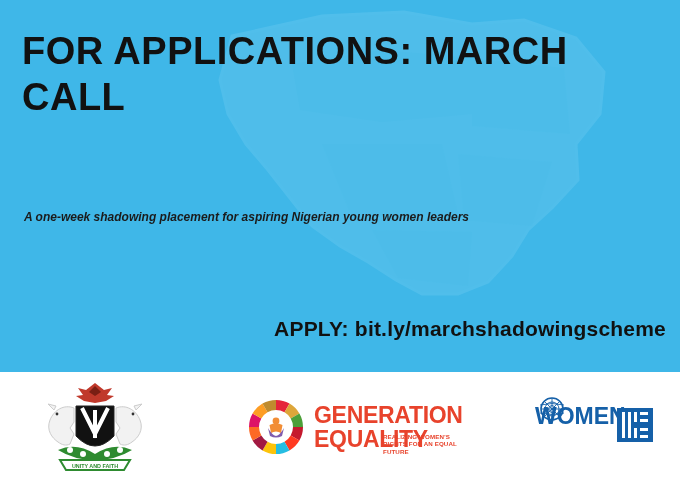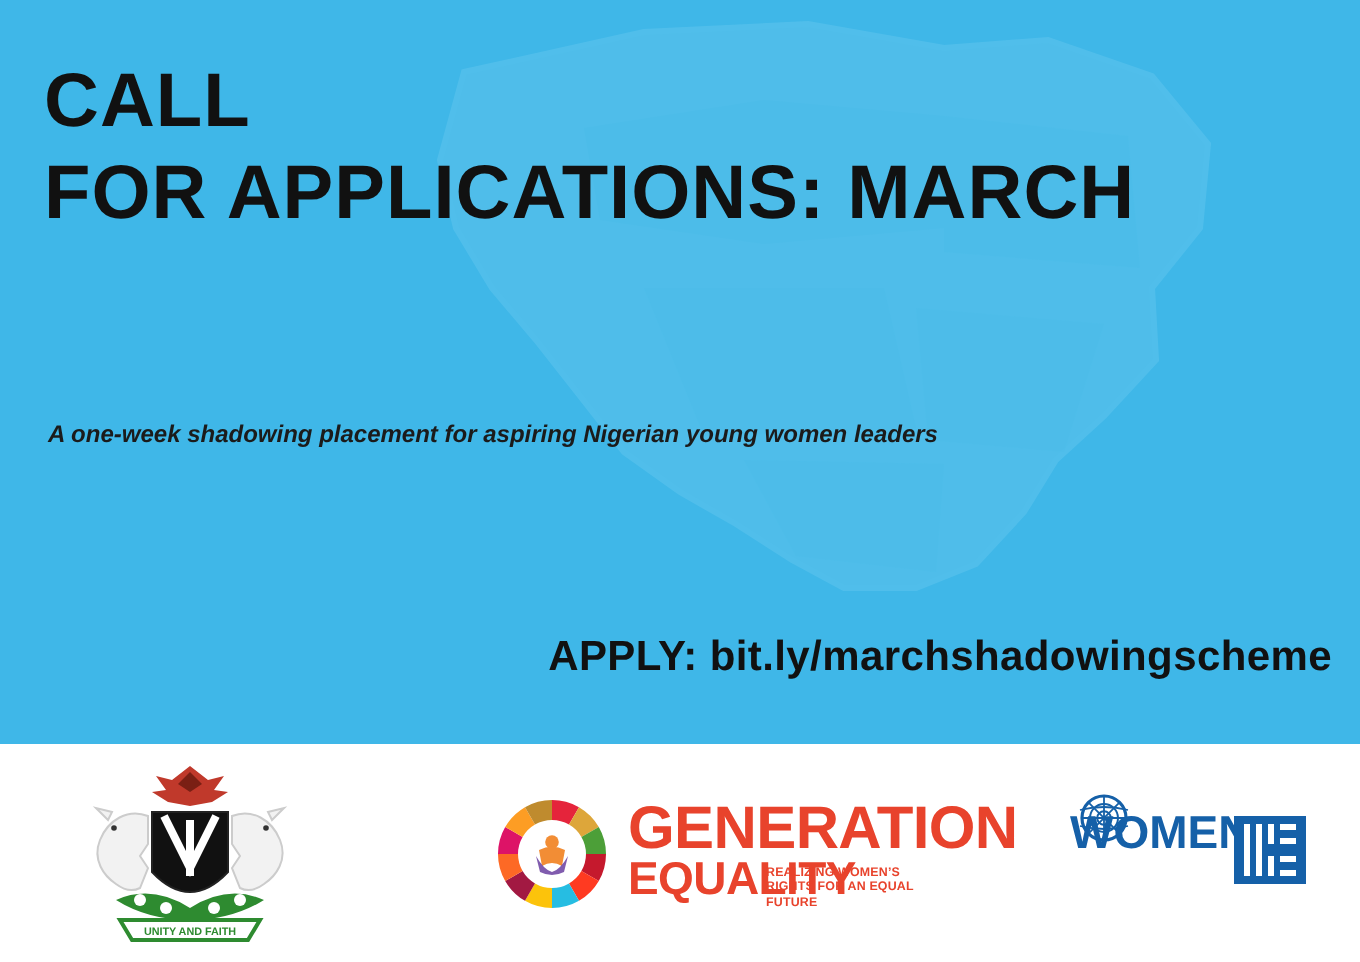--- a/index.html
+++ b/index.html
@@ -139,21 +139,21 @@
     height: 62px;
     flex: 0 0 62px;
   }
   .sdg-wheel svg { display: block; width: 100%; height: 100%; }
   .ge-text {
     margin-left: 7px;
   }
   .ge-line1 {
     font-family: "Liberation Sans", sans-serif;
     font-weight: bold;
-    font-size: 30px;
+    font-size: 23px;
     line-height: 24px;
     color: #e8432c;
     letter-spacing: -0.3px;
   }
   .ge-line2 {
     font-family: "Liberation Sans", sans-serif;
     font-weight: bold;
     font-size: 23px;
     line-height: 25px;
     color: #e8432c;
@@ -222,22 +222,22 @@
                  L196,268 L168,252 L140,232 L118,204 L96,176 L74,150 L56,120 L48,86 Z" fill="#5fc4ec" stroke="#62c6ee" stroke-width="3"></path>
         <path d="M120,70 L210,56 L300,64 L300,120 L210,128 L128,116 Z" fill="#55c0ea" opacity="0.55"></path>
         <path d="M300,64 L392,74 L398,140 L300,132 Z" fill="#55c0ea" opacity="0.45"></path>
         <path d="M150,150 L270,150 L286,220 L180,224 Z" fill="#55c0ea" opacity="0.4"></path>
         <path d="M286,160 L380,168 L360,232 L292,226 Z" fill="#55c0ea" opacity="0.35"></path>
         <path d="M200,236 L300,238 L296,292 L226,284 Z" fill="#55c0ea" opacity="0.4"></path>
       </svg>
     </div>
 
     <div class="headline">
+      <div class="line">FOR APPLICATIONS: MARCH</div>
       <div class="line">CALL</div>
-      <div class="line">FOR APPLICATIONS: MARCH</div>
     </div>
 
     <div class="subhead">A one-week shadowing placement for aspiring Nigerian young women leaders</div>
 
 
 
     <div class="apply">APPLY: bit.ly/marchshadowingscheme</div>
   </div>
 
   <div class="footer">

